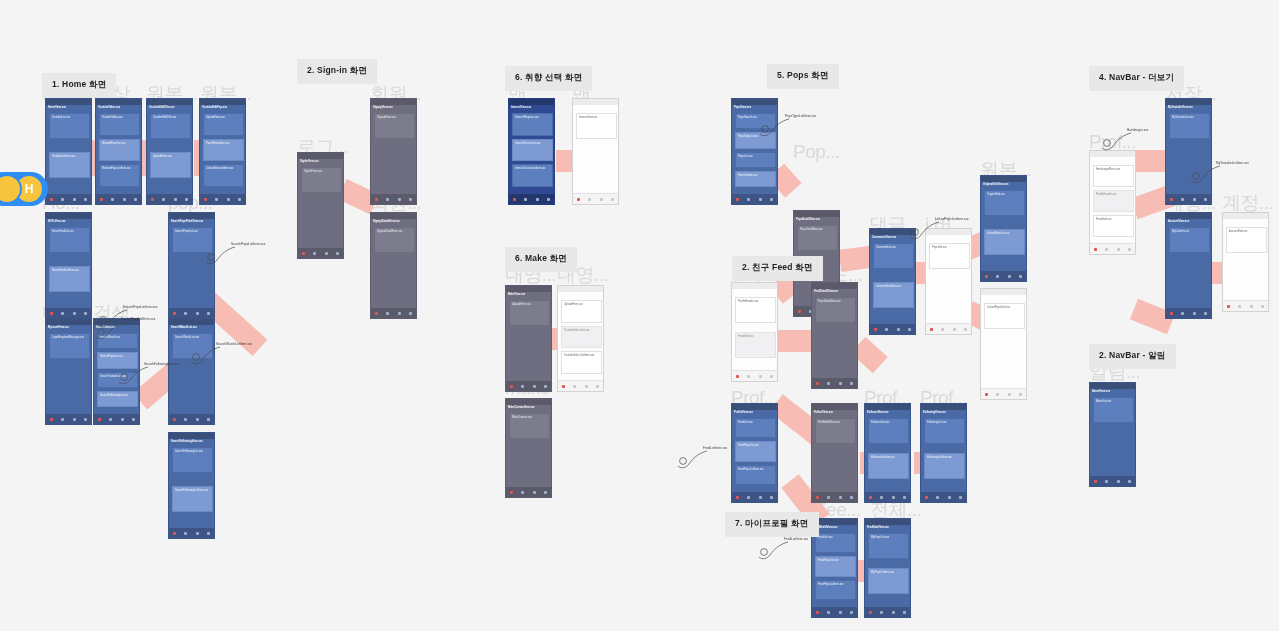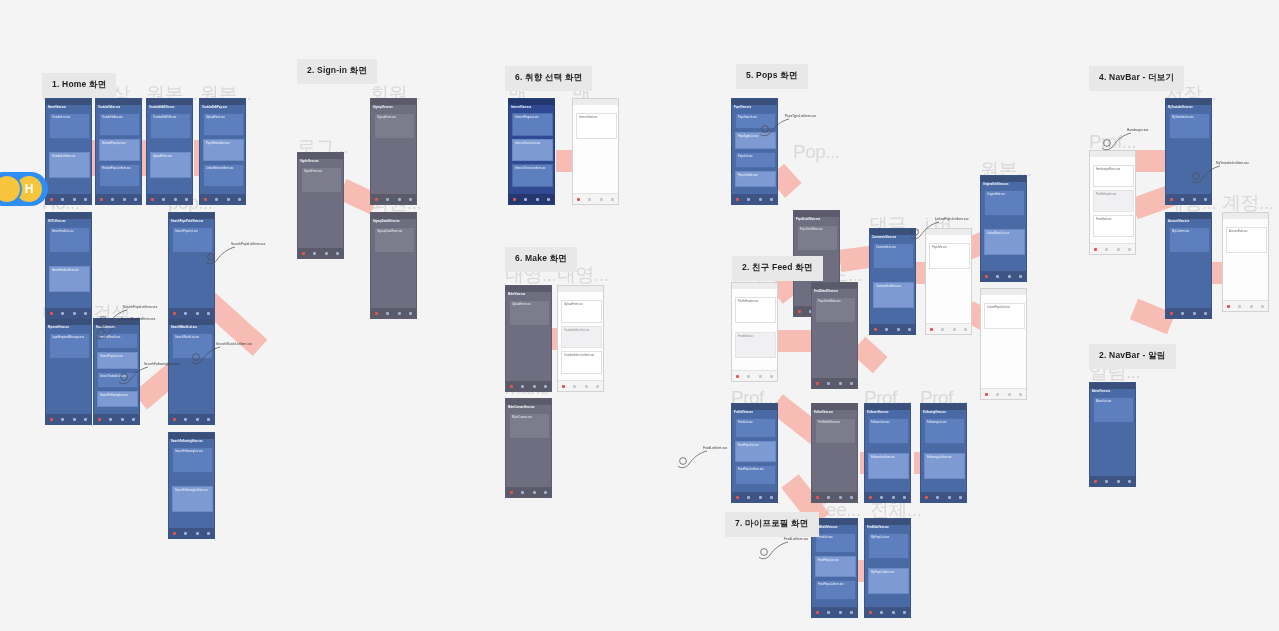--- a/index.html
+++ b/index.html
@@ -630,21 +630,21 @@
         <div class="navdot act"></div>
         <div class="navdot"></div>
         <div class="navdot"></div>
         <div class="navdot"></div>
       </div>
     </div>
     <div class="section-chip" style="left: 42px; top: 73px; text-align: right;">1. Home 화면</div>
     <div class="section-chip" style="left: 297px; top: 59px;">2. Sign-in 화면</div>
     <div class="section-chip" style="left: 505px; top: 66px;">6. 취향 선택 화면</div>
     <div class="section-chip" style="left: 505px; top: 247px;">6. Make 화면</div>
-    <div class="section-chip" style="left: 736px; top: 64px;">5. Pops 화면</div>
+    <div class="section-chip" style="left: 767px; top: 64px;">5. Pops 화면</div>
     <div class="section-chip" style="left: 732px; top: 256px;">2. 친구 Feed 화면</div>
     <div class="section-chip" style="left: 725px; top: 512px;">7. 마이프로필 화면</div>
     <div class="section-chip" style="left: 1089px; top: 66px;">4. NavBar - 더보기</div>
     <div class="section-chip" style="left: 1089px; top: 344px;">2. NavBar - 알림</div>
     <div class="callout" style="left: 231px; top: 242px;">SearchPopsListItem.xxx</div>
     <svg class="anno-svg" width="34" height="26" style="left: 205px; top: 245px;">
       <path d="M30 2 C22 4 16 9 12 15 C9 19 4 20 1 17" fill="none" stroke="#4a4a4a" stroke-width="0.7"></path>
       <circle cx="6" cy="12" r="3.4" fill="none" stroke="#4a4a4a" stroke-width="0.7"></circle>
     </svg>
     <div class="callout" style="left: 123px; top: 305px;">SearchPopsListItem.xxx</div>

